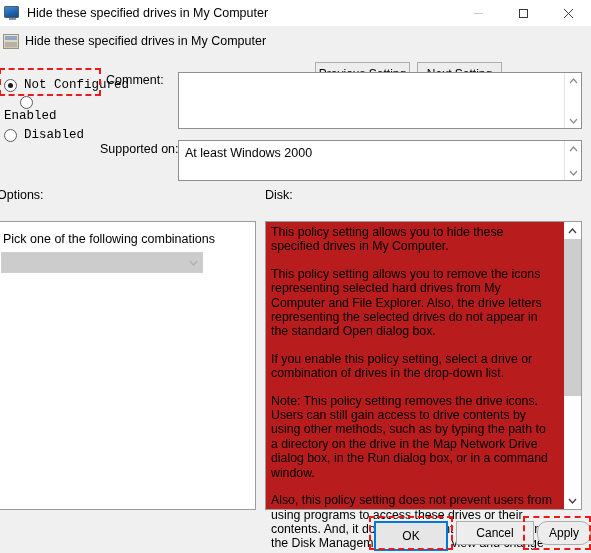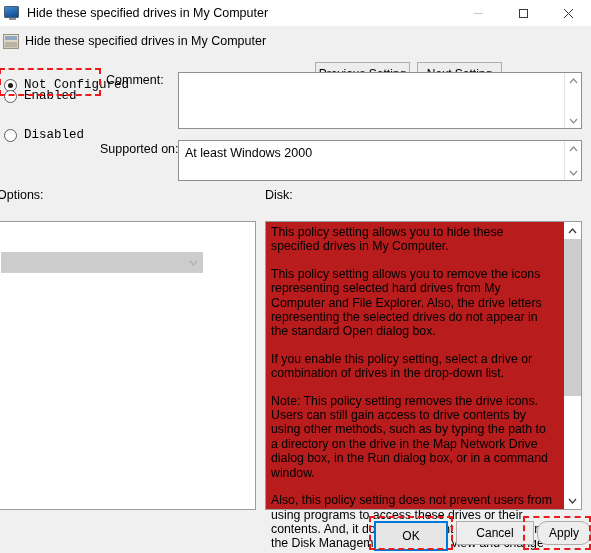--- a/index.html
+++ b/index.html
@@ -144,21 +144,21 @@
     height: 120px;
   }
   .radio-row {
     position: absolute;
     display: flex;
     align-items: center;
     height: 16px;
     font-family: Liberation Mono, monospace;
   }
   #radio-notconfigured { left: 8px; top: 13px; }
-  #radio-enabled       { left: 8px; top: 24px; }
+  #radio-enabled       { left: 8px; top: 32px; flex-direction: column; }
   #radio-disabled      { left: 8px; top: 63px; }
   .radio-mark {
     width: 13px; height: 13px;
     border-radius: 50%;
     border: 1px solid #5a5a5a;
     background: #ffffff;
     box-sizing: border-box;
     position: relative;
     flex: 0 0 auto;
     margin-right: 7px;
@@ -444,20 +444,21 @@
             </svg>
         </div>
       </div>
     </div>
   </div>
 
   <div id="lbl-options">Options:</div>
   <div id="lbl-help">Disk:</div>
 
   <div id="options-panel">
+    <div id="options-label">Pick one of the following combinations</div>
     <div id="options-combo">
       <span class="arrow-box">
         <svg width="9" height="6" viewBox="0 0 9 6">
             <polyline points="1,1 4.5,5 8,1" fill="none" stroke="currentColor" stroke-width="1.2"></polyline>
           </svg>
       </span>
     </div>
   </div>
 
   <div id="help-panel">

